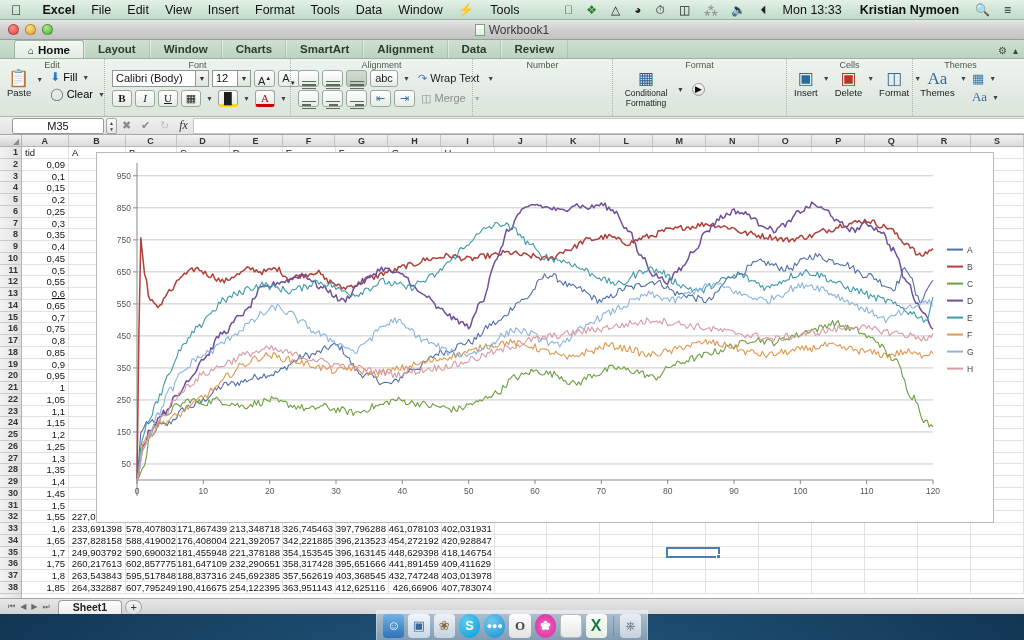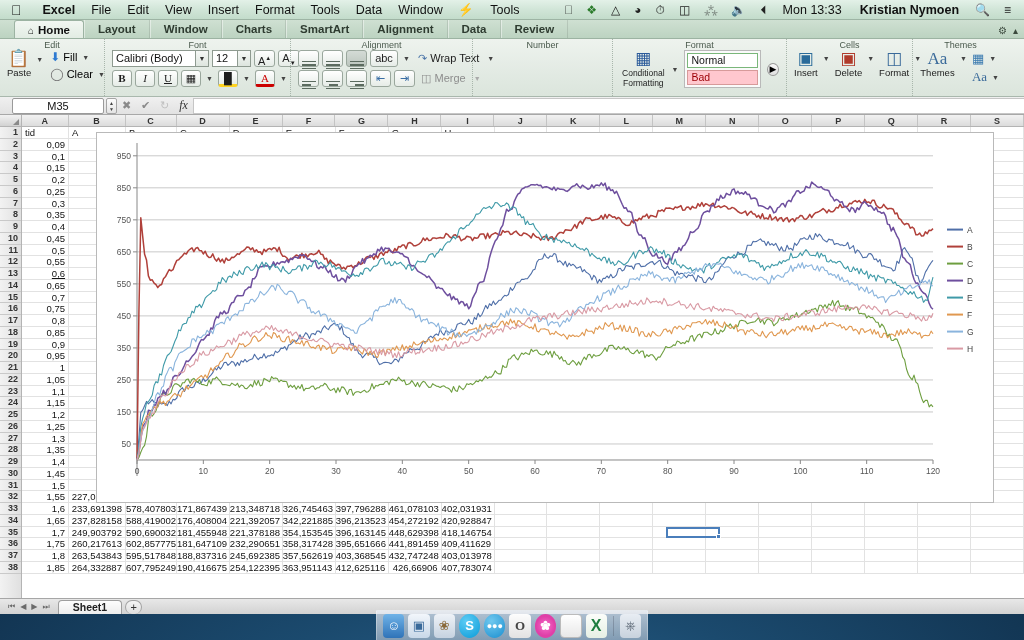--- a/index.html
+++ b/index.html
@@ -241,20 +241,30 @@
     <span class="sicon">⏴</span>
     <span class="clock">Mon 13:33</span>
     <span class="user">Kristian Nymoen</span>
     <span class="sicon">🔍</span>
     <span class="sicon">≡</span>
   </span>
 </div>
 
 <div id="excel">
 
+  <div id="titlebar">
+    <div class="traffic">
+      <div class="tl r"></div>
+      <div class="tl y"></div>
+      <div class="tl g"></div>
+    </div>
+    <div class="title">
+      <span class="docicon"></span><span>Workbook1</span>
+    </div>
+  </div>
 
   <div id="tabstrip">
     <div class="rtab active"><span class="homeicon">⌂</span><span>Home</span></div>
     <div class="rtab">Layout</div>
     <div class="rtab">Window</div>
     <div class="rtab">Charts</div>
     <div class="rtab">SmartArt</div>
     <div class="rtab">Alignment</div>
     <div class="rtab">Data</div>
     <div class="rtab">Review</div>
@@ -375,24 +385,20 @@
     </div>
 
     <div class="grp" style="width:174px;">
       <div class="glabel">Format</div>
       <div class="gbody" style="align-items:center;">
         <div class="bigbtn" style="width:52px;">
           <span class="ic" style="color:#2a5a9a;">▦</span>
           <span class="lbl" style="font-size:8.5px;">Conditional Formatting</span>
         </div>
         <span class="drop">▼</span>
-        <div class="stylebox">
-          <div class="stylechip">Normal</div>
-          <div class="stylechip bad">Bad</div>
-        </div>
         <span style="margin-left:3px;font-size:9px;border:1px solid #999;border-radius:50%;width:13px;height:13px;display:flex;align-items:center;justify-content:center;background:linear-gradient(#fafafa,#dedede);">▶</span>
       </div>
     </div>
 
     <div class="grp" style="width:126px;">
       <div class="glabel">Cells</div>
       <div class="gbody" style="align-items:flex-start;">
         <div class="bigbtn" style="width:32px;">
           <span class="ic" style="color:#2a6b9a;">▣</span>
           <span class="lbl">Insert</span>

